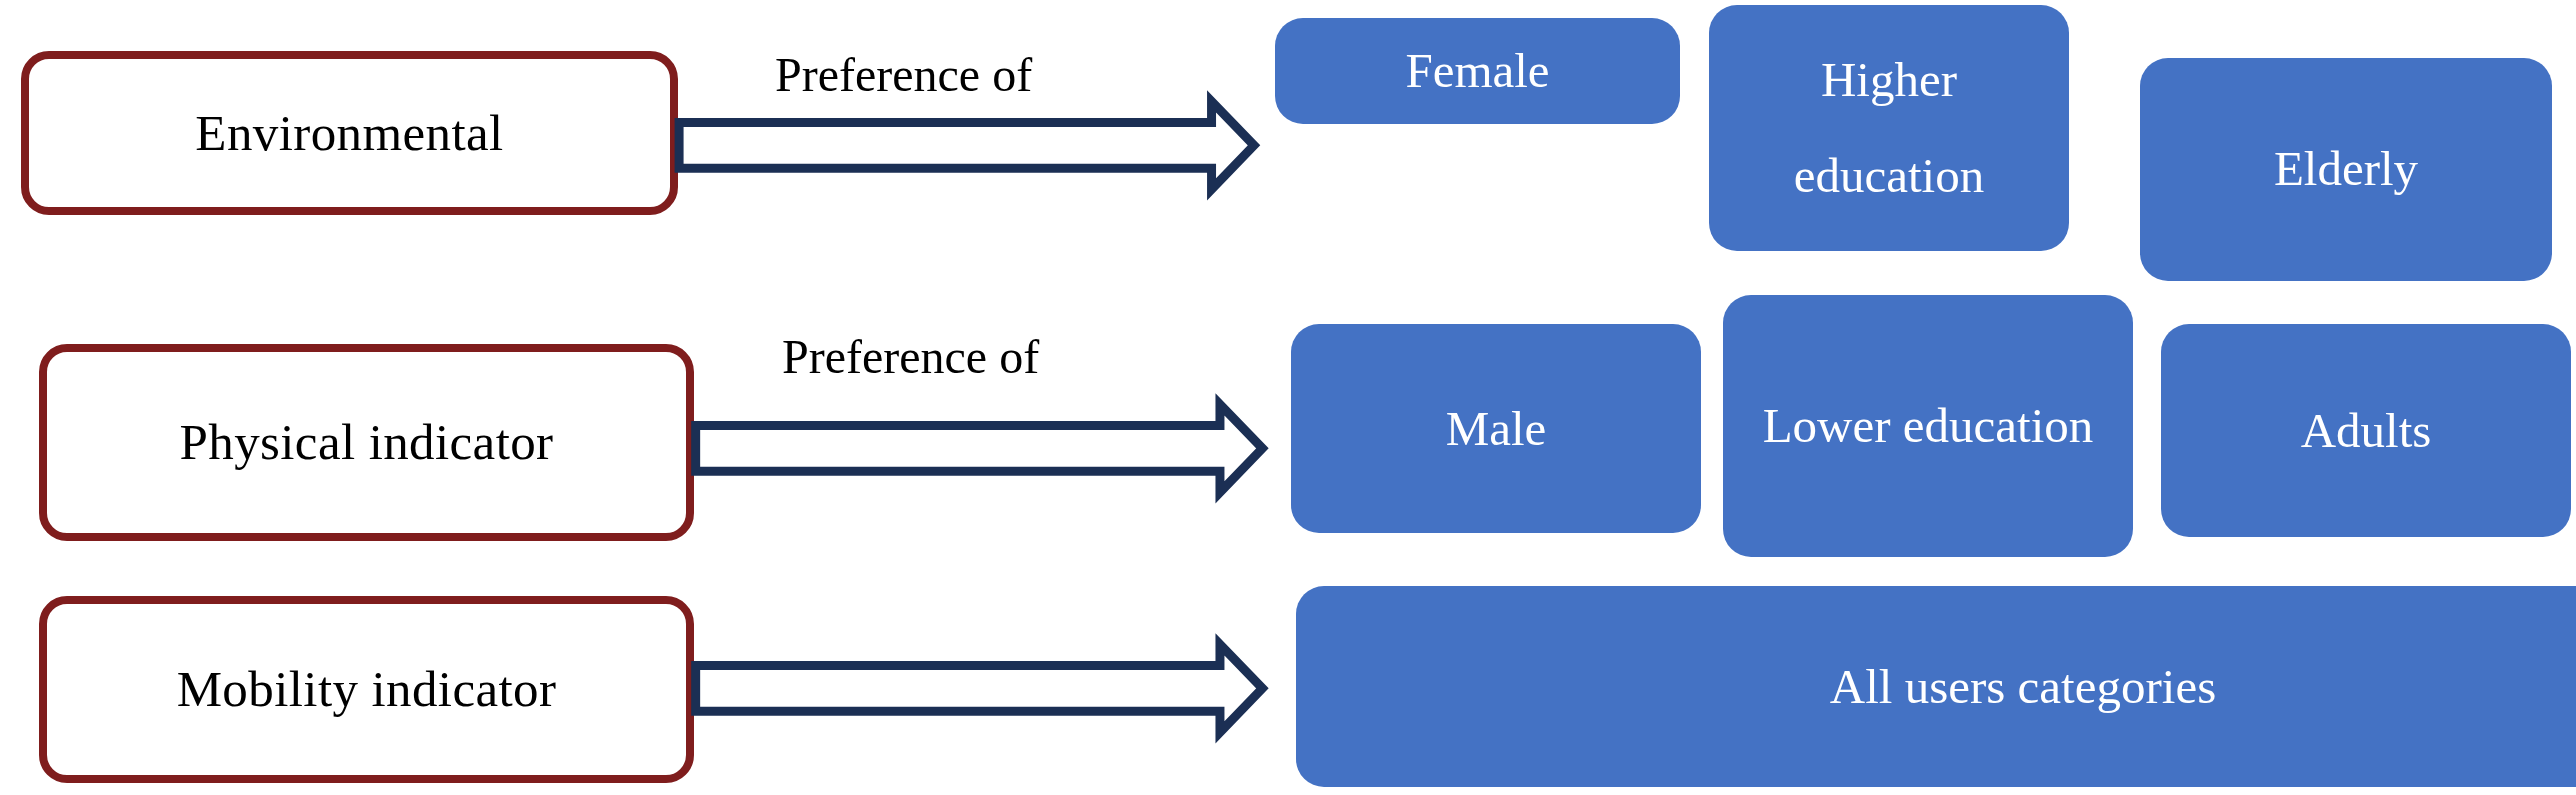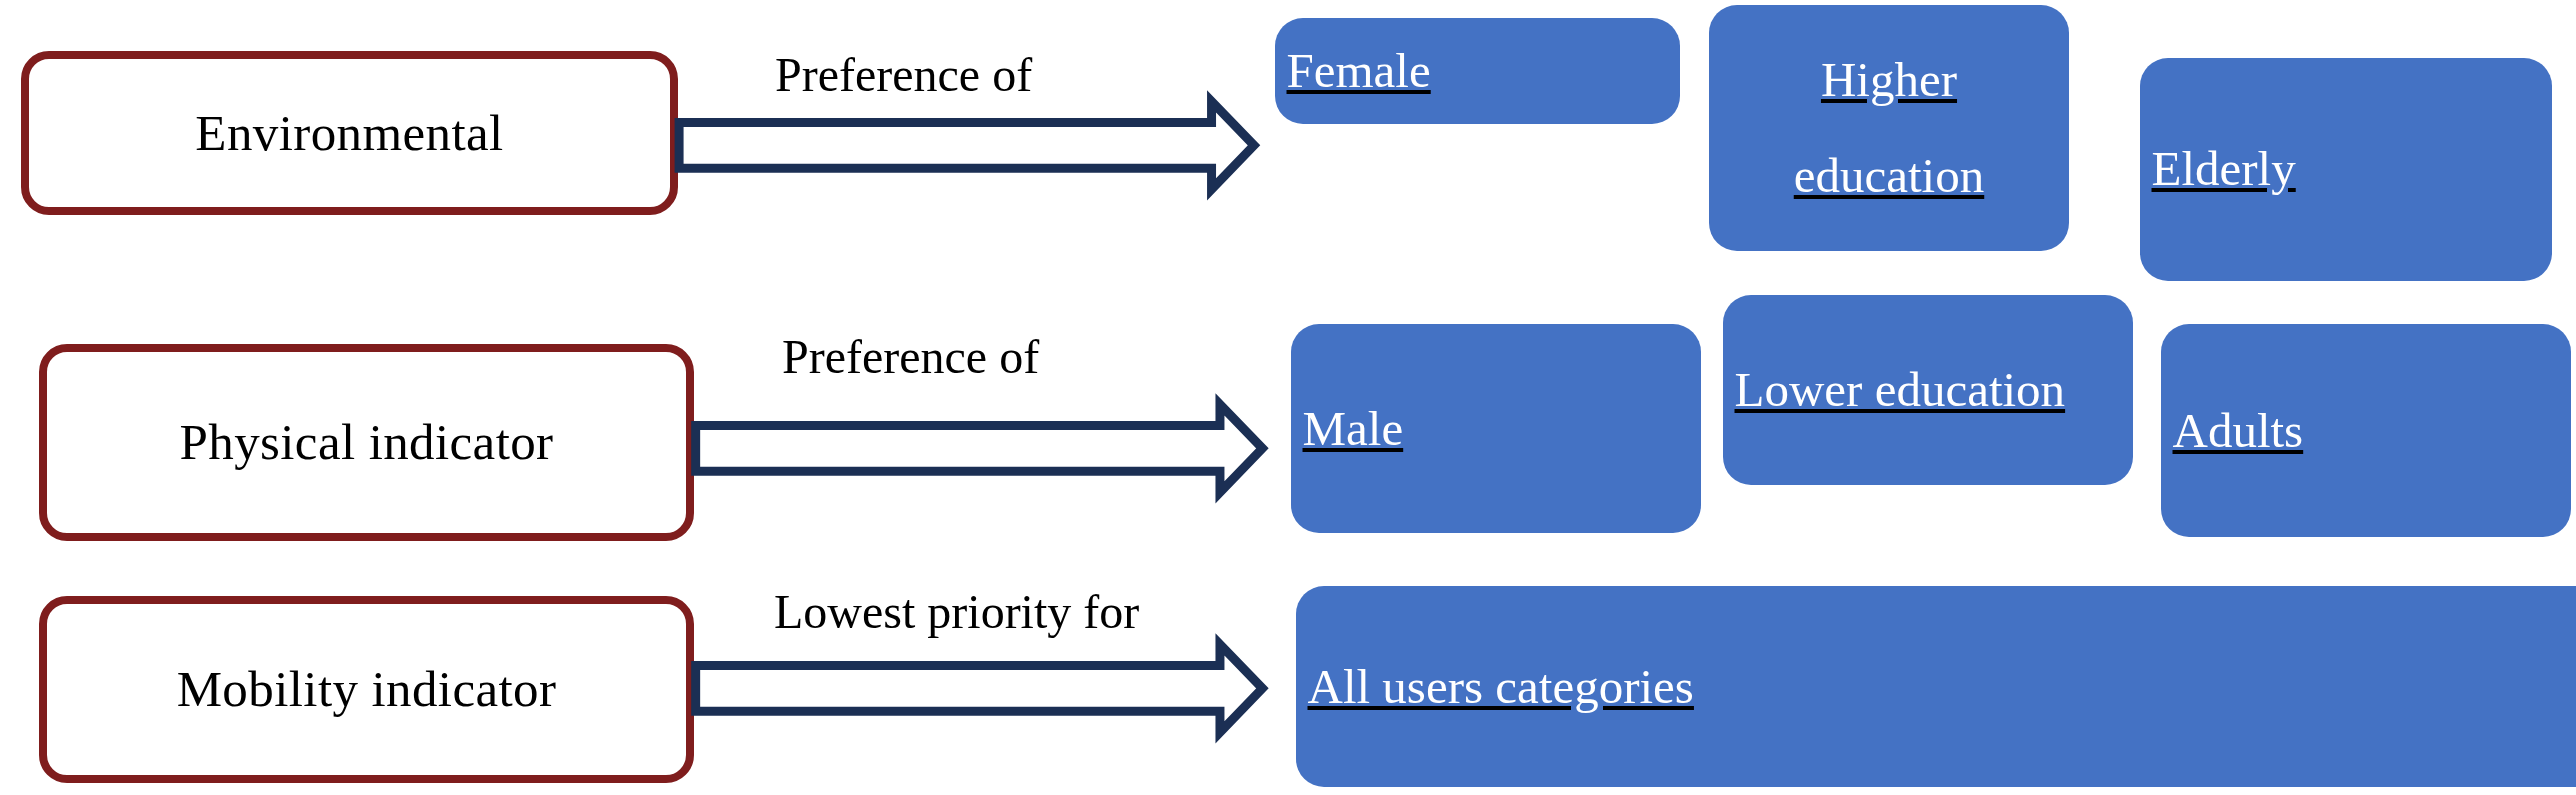--- a/index.html
+++ b/index.html
@@ -53,23 +53,22 @@
   }
 
   
   .cat-box {
     position: absolute;
     box-sizing: border-box;
     background: #4472C4;
     border-radius: 28px;
     display: flex;
     align-items: center;
-    justify-content: flex-start;
+    justify-content: center;
     text-align: center;
-    text-decoration: underline;
   }
   .cat-label {
     color: #ffffff;
     font-size: 49px;
     line-height: 1.62;
     padding: 0 11.5px;
   }
   .cat-box.two-line .cat-label {
     line-height: 1.95;
   }
@@ -110,37 +109,36 @@
     <svg width="573" height="98" viewBox="0 0 700 120" xmlns="http://www.w3.org/2000/svg">
       <path d="M 0 30 L 642 30 L 642 4 L 694 58 L 642 112 L 642 86 L 0 86 Z" fill="#FFFFFF" stroke="#1B2F54" stroke-width="11" stroke-linejoin="miter"></path>
     </svg>
   </div>
   <div class="arrow-label" style="left:770px; top:333px;">Preference of</div>
 
   <div class="cat-box" style="left:1291px; top:324px; width:410px; height:209px;">
     <span class="cat-label">Male</span>
   </div>
 
-  <div class="cat-box two-line" style="left:1723px; top:295px; width:410px; height:190px;">
+  <div class="cat-box two-line" style="left:1723px; top:295px; width:410px; height:262px;">
     <span class="cat-label">Lower education</span>
   </div>
 
   <div class="cat-box" style="left:2161px; top:324px; width:410px; height:213px;">
     <span class="cat-label">Adults</span>
   </div>
 
   <div class="indicator-box" style="left:39px; top:596px; width:655px; height:187px;">
     <span class="indicator-label">Mobility indicator</span>
   </div>
 
   <div class="arrow-group" style="left:695px; top:641px; width:573px; height:98px;">
     <svg width="573" height="98" viewBox="0 0 700 120" xmlns="http://www.w3.org/2000/svg">
       <path d="M 0 30 L 642 30 L 642 4 L 694 58 L 642 112 L 642 86 L 0 86 Z" fill="#FFFFFF" stroke="#1B2F54" stroke-width="11" stroke-linejoin="miter"></path>
     </svg>
   </div>
-  <div class="arrow-label" style="left:762px; top:588px;">Lowest priority for</div>
 
   <div class="cat-box" style="left:1296px; top:586px; width:1454px; height:201px;">
     <span class="cat-label">All users categories</span>
   </div>
 
 </div>
 
 
 </body></html>

